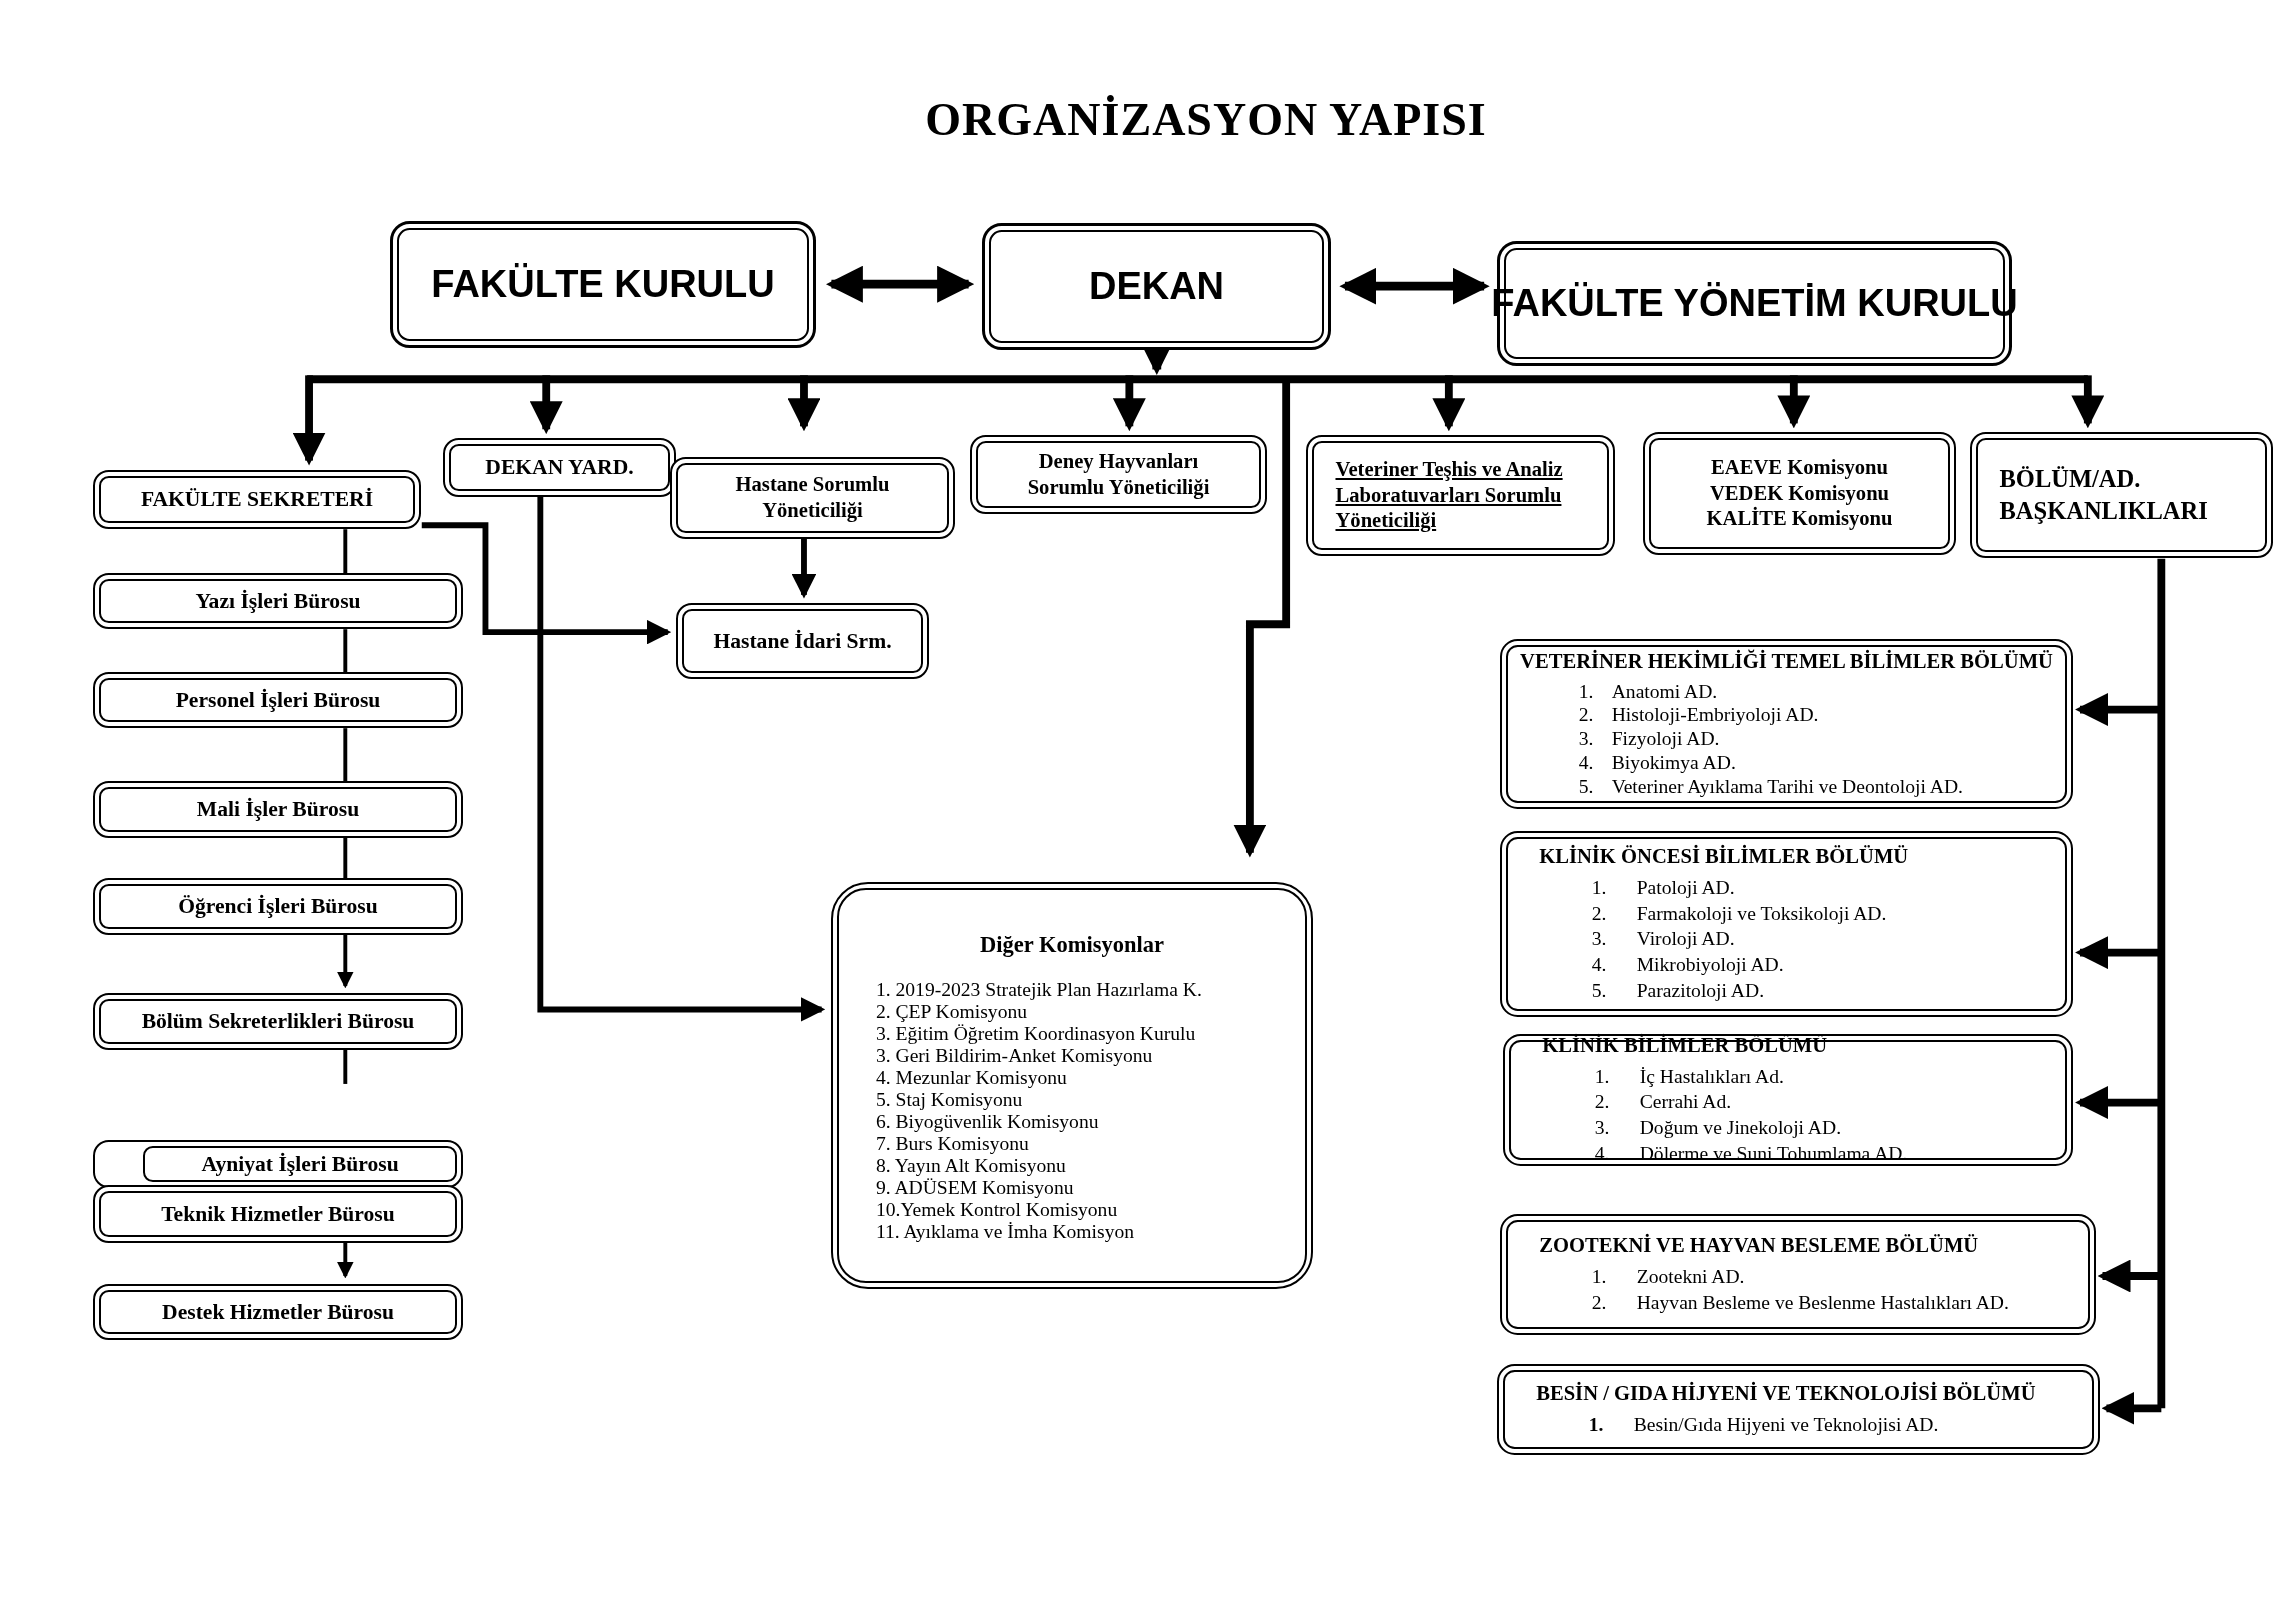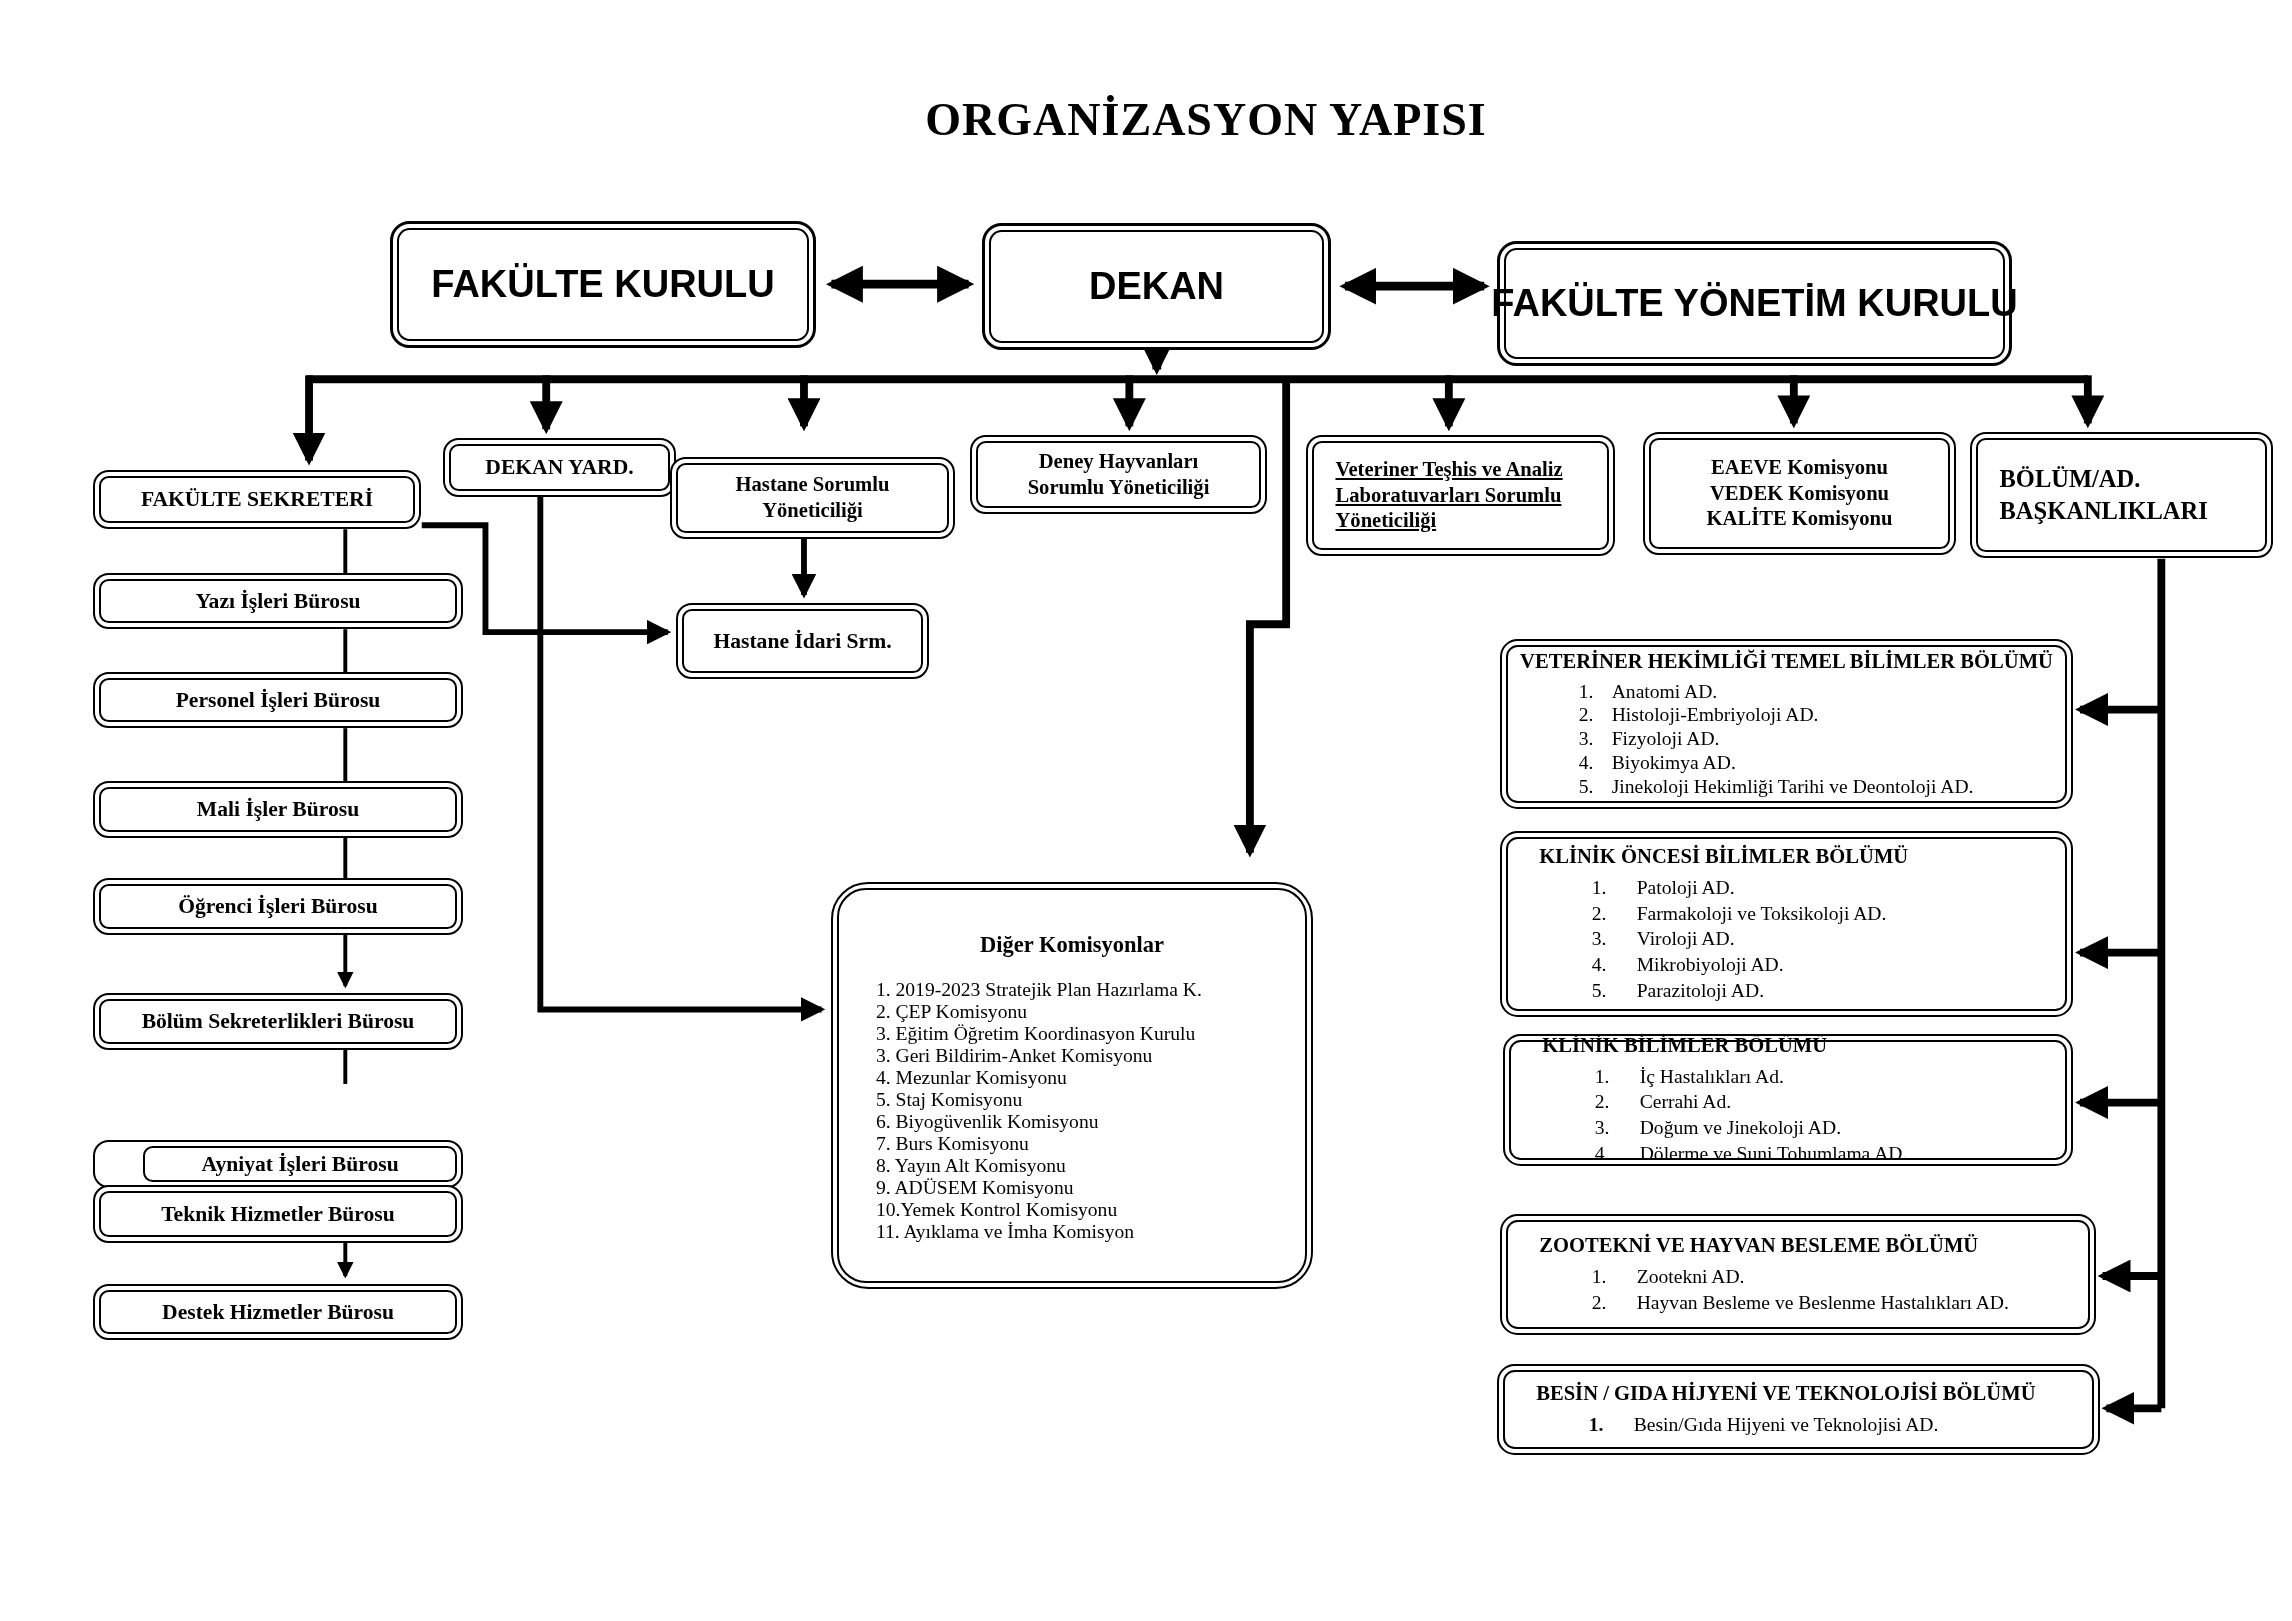--- a/index.html
+++ b/index.html
@@ -197,21 +197,21 @@
           <div class="dept-item">
             <span class="num">3.</span>
             <span>Fizyoloji AD.</span>
           </div>
           <div class="dept-item">
             <span class="num">4.</span>
             <span>Biyokimya AD.</span>
           </div>
           <div class="dept-item">
             <span class="num">5.</span>
-            <span>Jinekoloji Hekimliği Tarihi ve Deontoloji AD.</span>
+            <span>Veteriner Ayıklama Tarihi ve Deontoloji AD.</span>
           </div>
         </div>
     </div>
   </div>
   <div class="dbx dept" style="left:1500px;top:831px;width:573px;height:186px;">
     <div class="dbx-in">
       <div class="dept-title">KLİNİK ÖNCESİ BİLİMLER BÖLÜMÜ</div>
       <div>
 
       <div class="dept-item">

